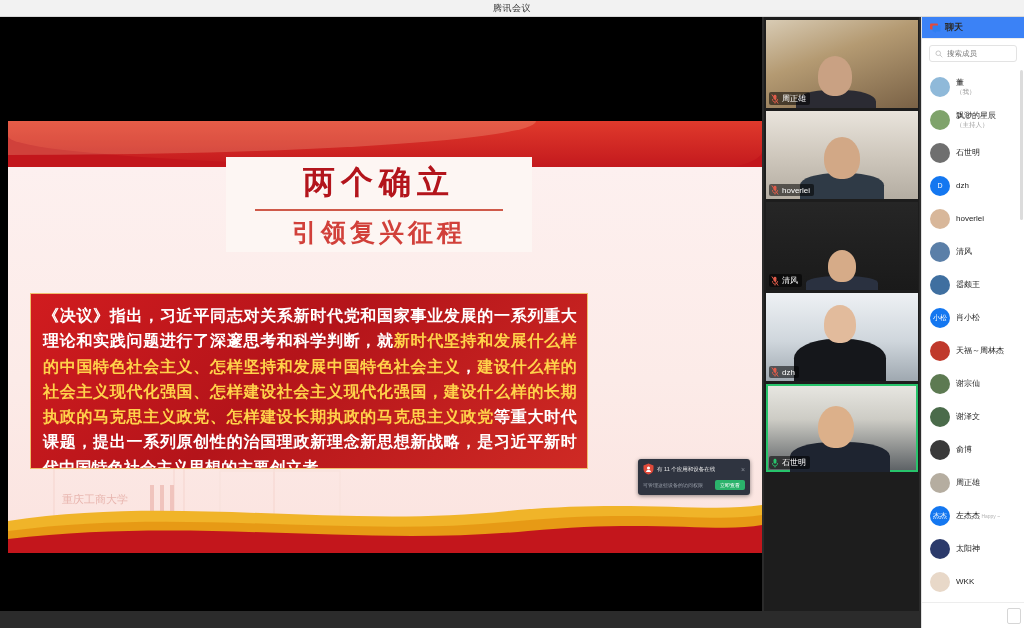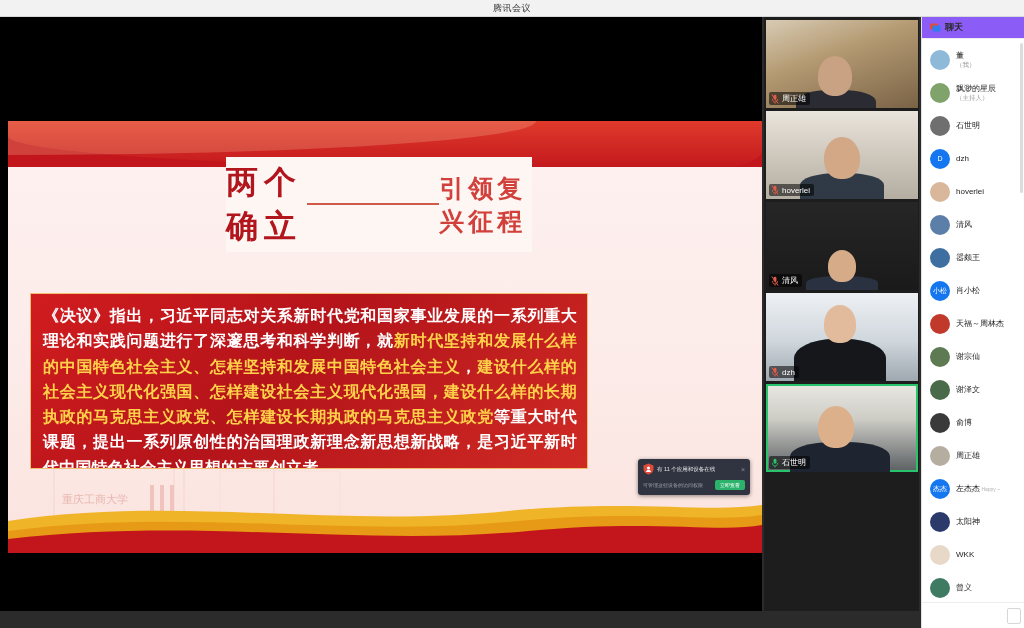--- a/index.html
+++ b/index.html
@@ -41,21 +41,21 @@
     border-bottom-right-radius: 100% 100%;
   }
   .slide-bg-pink {
     position: absolute; left: 0; top: 46px; right: 0; bottom: 0;
     background: linear-gradient(180deg, #fdf0ef 0%, #fcebe8 55%, #fbe3df 100%);
   }
   
   .slide-title-card {
     position: absolute; left: 218px; top: 36px; width: 306px; height: 95px;
     background: #fdf6f3;
-    display: flex; align-items: center; justify-content: center;
+    display: flex; flex-direction: column; align-items: center; justify-content: center;
   }
   .slide-title-main {
     font-family: "DejaVu Sans", "Liberation Sans", sans-serif;
     font-size: 32px; font-weight: 700; letter-spacing: 6px;
     color: #b3151c;
     text-shadow: 1px 1px 0 rgba(255,255,255,.6);
   }
   .slide-title-rule {
     width: 248px; height: 2px; background: #cf5a4a; margin: 4px 0 5px;
   }
@@ -132,21 +132,21 @@
   .person { position: absolute; border-radius: 50% 50% 44% 44%; }
   .torso { position: absolute; border-radius: 44% 44% 0 0; }
 
   
   .panel {
     position: absolute; left: 921px; top: 17px; width: 103px; height: 611px;
     background: #fff; border-left: 1px solid #e0e0e0;
   }
   .panel-header {
     height: 22px; display: flex; align-items: center; gap: 4px;
-    padding: 0 8px; border-bottom: 1px solid #ededed; background: #8b5cf6;
+    padding: 0 8px; border-bottom: 1px solid #ededed; background: #3b82f6;
   }
   .chat-icon { width: 11px; height: 10px; flex: 0 0 auto; }
   .panel-title { font-size: 9px; color: #2b2b2b; font-weight: 700; }
   .search-wrap { padding: 6px 7px 4px; }
   .search-box {
     display: flex; align-items: center; gap: 4px;
     height: 17px; border: 1px solid #e3e3e3; border-radius: 3px;
     background: #fff; padding: 0 5px;
   }
   .search-icon { width: 8px; height: 8px; flex: 0 0 auto; }
@@ -356,20 +356,29 @@
 
   <div class="panel">
     <div class="panel-header">
       <svg class="chat-icon" viewBox="0 0 22 20">
         <rect x="0" y="1" width="16" height="12" rx="2" fill="#e24b3c"></rect>
         <rect x="5" y="5" width="16" height="12" rx="2" fill="#2f7ef0"></rect>
         <path d="M8 17 L11 20 L12 17 Z" fill="#2f7ef0"></path>
       </svg>
       <span class="panel-title">聊天</span>
     </div>
+    <div class="search-wrap">
+      <div class="search-box">
+        <svg class="search-icon" viewBox="0 0 16 16">
+          <circle cx="6.5" cy="6.5" r="4.6" fill="none" stroke="#b7b7b7" stroke-width="1.5"></circle>
+          <line x1="10" y1="10" x2="14.5" y2="14.5" stroke="#b7b7b7" stroke-width="1.5"></line>
+        </svg>
+        <input class="search-input" type="text" placeholder="搜索成员" style="">
+      </div>
+    </div>
     <div class="member-list" id="member-list">
       <div class="panel-scroll"></div>
     <div class="member">
           <div class="avatar" style="background: rgb(143, 185, 217);"></div>
           <div class="mname">
             <div class="mname-主">董</div>
             <div class="mname-sub">（我）</div>
           </div>
         </div>
         <div class="member">

